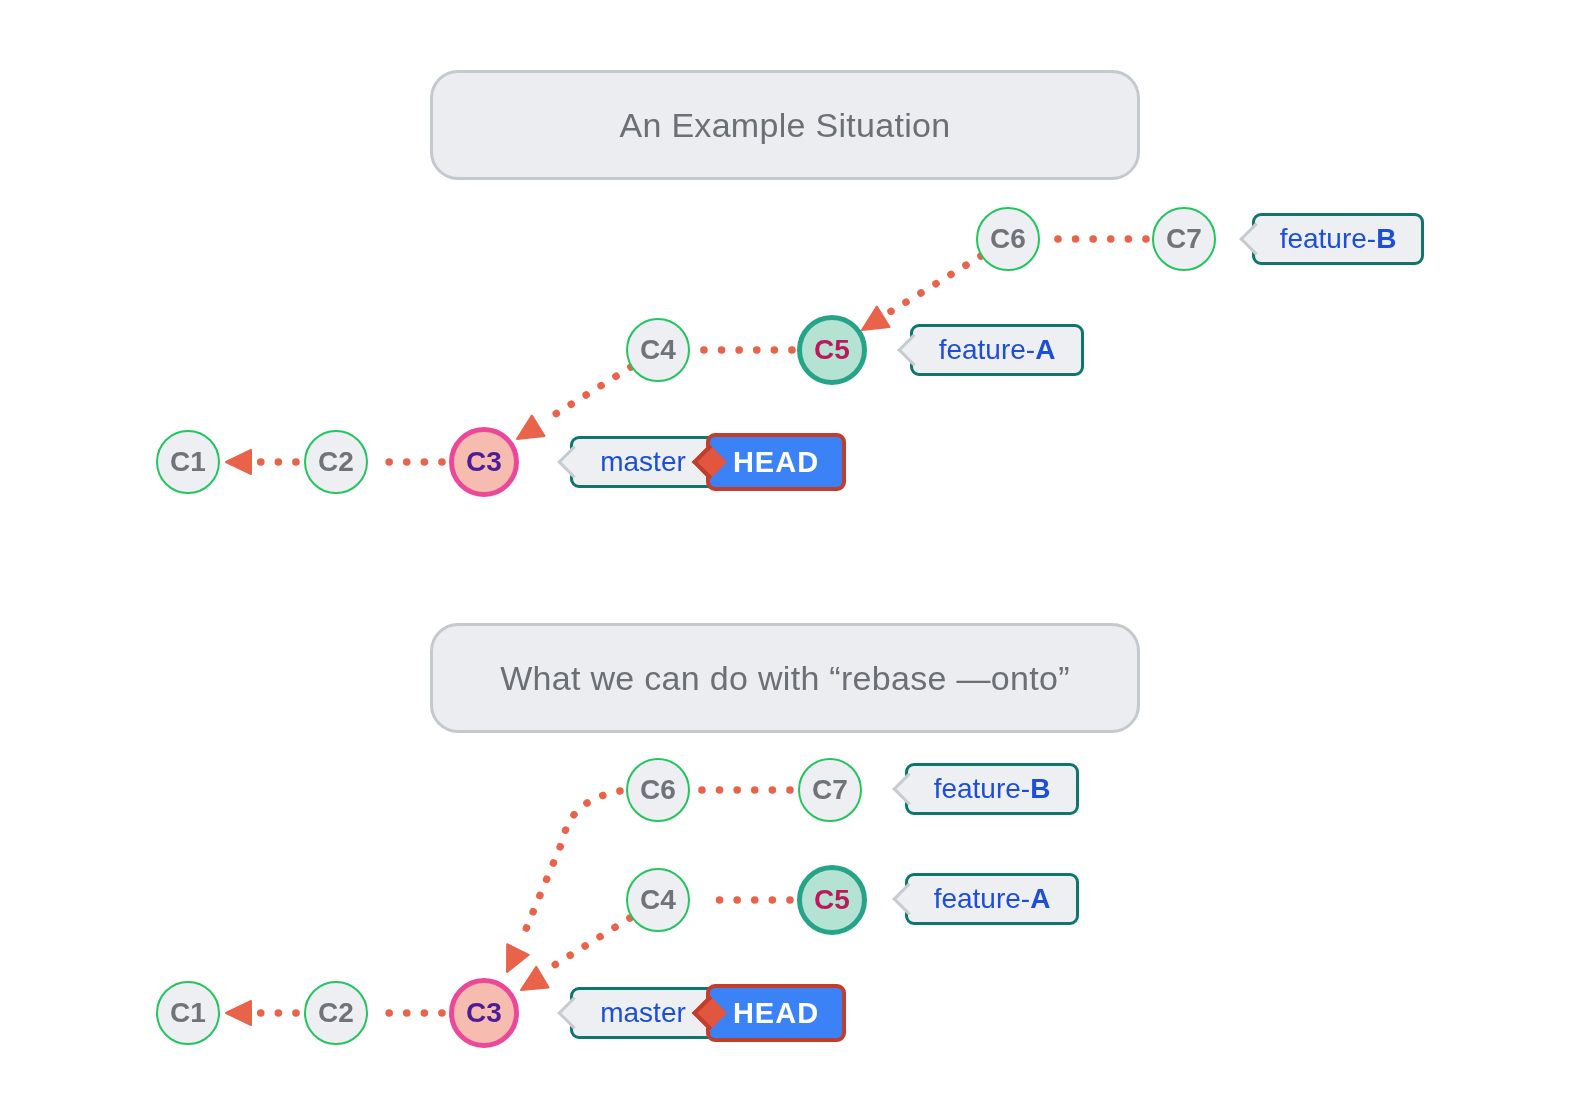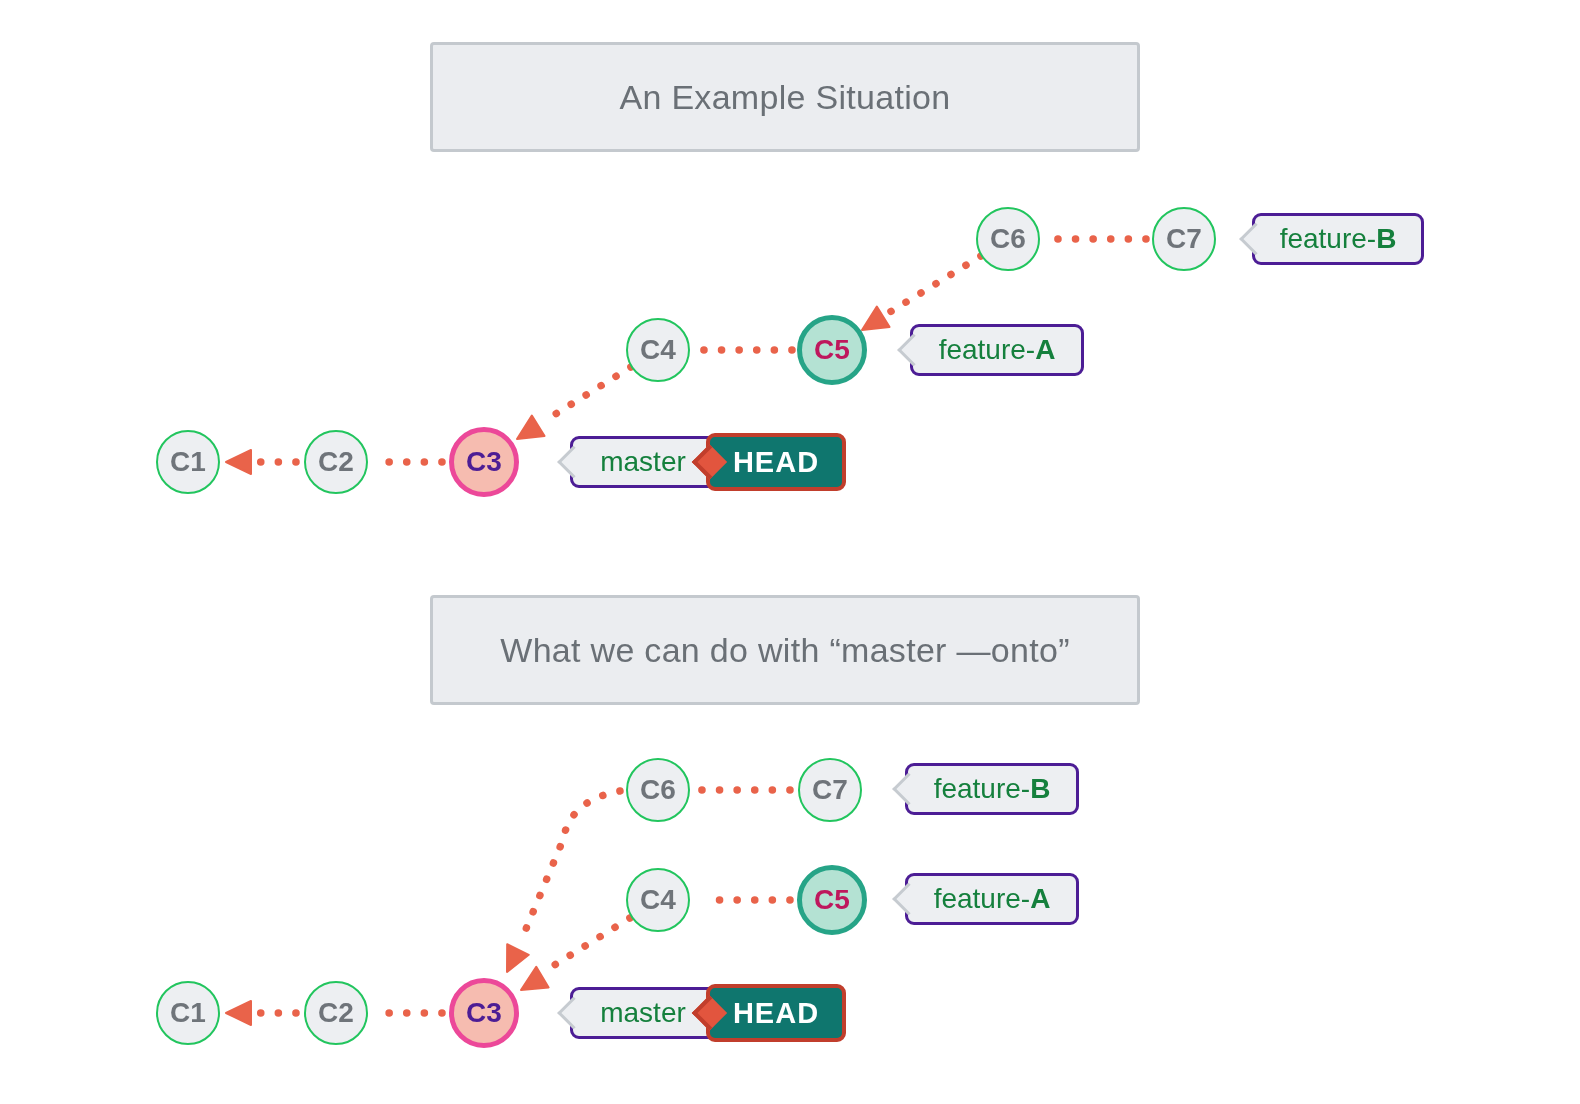--- a/index.html
+++ b/index.html
@@ -5,52 +5,52 @@
   html,body{margin:0;padding:0;background:#ffffff;}
   *{box-sizing:border-box;}
   .canvas{
     position:relative;width:1580px;height:1104px;background:#ffffff;overflow:hidden;
     font-family:"Liberation Sans","DejaVu Sans",sans-serif;
   }
   .wires{position:absolute;left:0;top:0;z-index:1;pointer-events:none;}
 
   .title-box{
     position:absolute;width:710px;height:110px;
-    background:#ebedf0;border:3px solid #c4c9ce;border-radius:4px;
-    display:flex;align-items:center;justify-content:center;z-index:2;
+    background:#ebedf0;border:3px solid #c4c9ce;border-radius:28px;
+    display:flex;align-items:center;justify-content:center;z-index:2;margin-top:28px;
   }
   .title-box span{font-size:34px;color:#6a7076;font-weight:500;letter-spacing:.3px;white-space:nowrap;}
 
   .node{
     position:absolute;width:64px;height:64px;border-radius:50%;
     background:#edeff2;border:2px solid #22c55e;
     display:flex;align-items:center;justify-content:center;
     font-size:28px;font-weight:800;color:#6f747a;z-index:5;
   }
   .node.green{width:70px;height:70px;border:5px solid #26a487;background:#b4e2d3;color:#be185d;}
   .node.red{width:70px;height:70px;border:5px solid #ec4899;background:#f6bcb0;color:#4c1d95;}
 
   .tag{
     position:absolute;height:52px;
-    background:#edeff2;border:3px solid #4c1d95;border-radius:9px;
+    background:#edeff2;border:3px solid #0f766e;border-radius:9px;
     display:flex;align-items:center;justify-content:center;z-index:3;
-    font-size:28px;color:#15803d;white-space:nowrap;
+    font-size:28px;color:#1d4ed8;white-space:nowrap;
   }
   .tag .caret{
     position:absolute;left:-11px;top:50%;width:23px;height:23px;
     background:#edeff2;border-left:3px solid #c6cbd0;border-bottom:3px solid #c6cbd0;
     transform:translateY(-50%) rotate(45deg);
   }
   .tag b{font-weight:800;}
   .tag.master{justify-content:flex-start;}
   .master-label{display:inline-block;width:140px;text-align:center;}
 
   .head-tag{
     position:absolute;width:140px;height:58px;
-    background:#0f766e;border:4px solid #c13e2c;border-radius:9px;
+    background:#3b82f6;border:4px solid #c13e2c;border-radius:9px;
     display:flex;align-items:center;justify-content:center;z-index:4;
     color:#ffffff;font-size:29px;font-weight:800;letter-spacing:1px;
   }
   .head-tag .caret{
     position:absolute;left:-13px;top:50%;width:25px;height:25px;
     background:#e2553e;border-left:4px solid #c13e2c;border-bottom:4px solid #c13e2c;
     transform:translateY(-50%) rotate(45deg);
   }
   .head-label{position:relative;z-index:1;}
 </style>
@@ -107,21 +107,21 @@
   <div class="tag master" style="left:570px;top:436px;width:258px;">
     <span class="caret"></span>
     <span class="master-label">master</span>
   </div>
   <div class="head-tag" style="left:706px;top:433px;">
     <span class="caret"></span>
     <span class="head-label">HEAD</span>
   </div>
 
   <div class="title-box" style="left:430px;top:595px;">
-    <span>What we can do with “master —onto”</span>
+    <span>What we can do with “rebase —onto”</span>
   </div>
 
   <div class="node" style="left:156px;top:981px;">C1</div>
   <div class="node" style="left:304px;top:981px;">C2</div>
   <div class="node red" style="left:449px;top:978px;">C3</div>
   <div class="node" style="left:626px;top:868px;">C4</div>
   <div class="node green" style="left:797px;top:865px;">C5</div>
   <div class="node" style="left:626px;top:758px;">C6</div>
   <div class="node" style="left:798px;top:758px;">C7</div>
 

